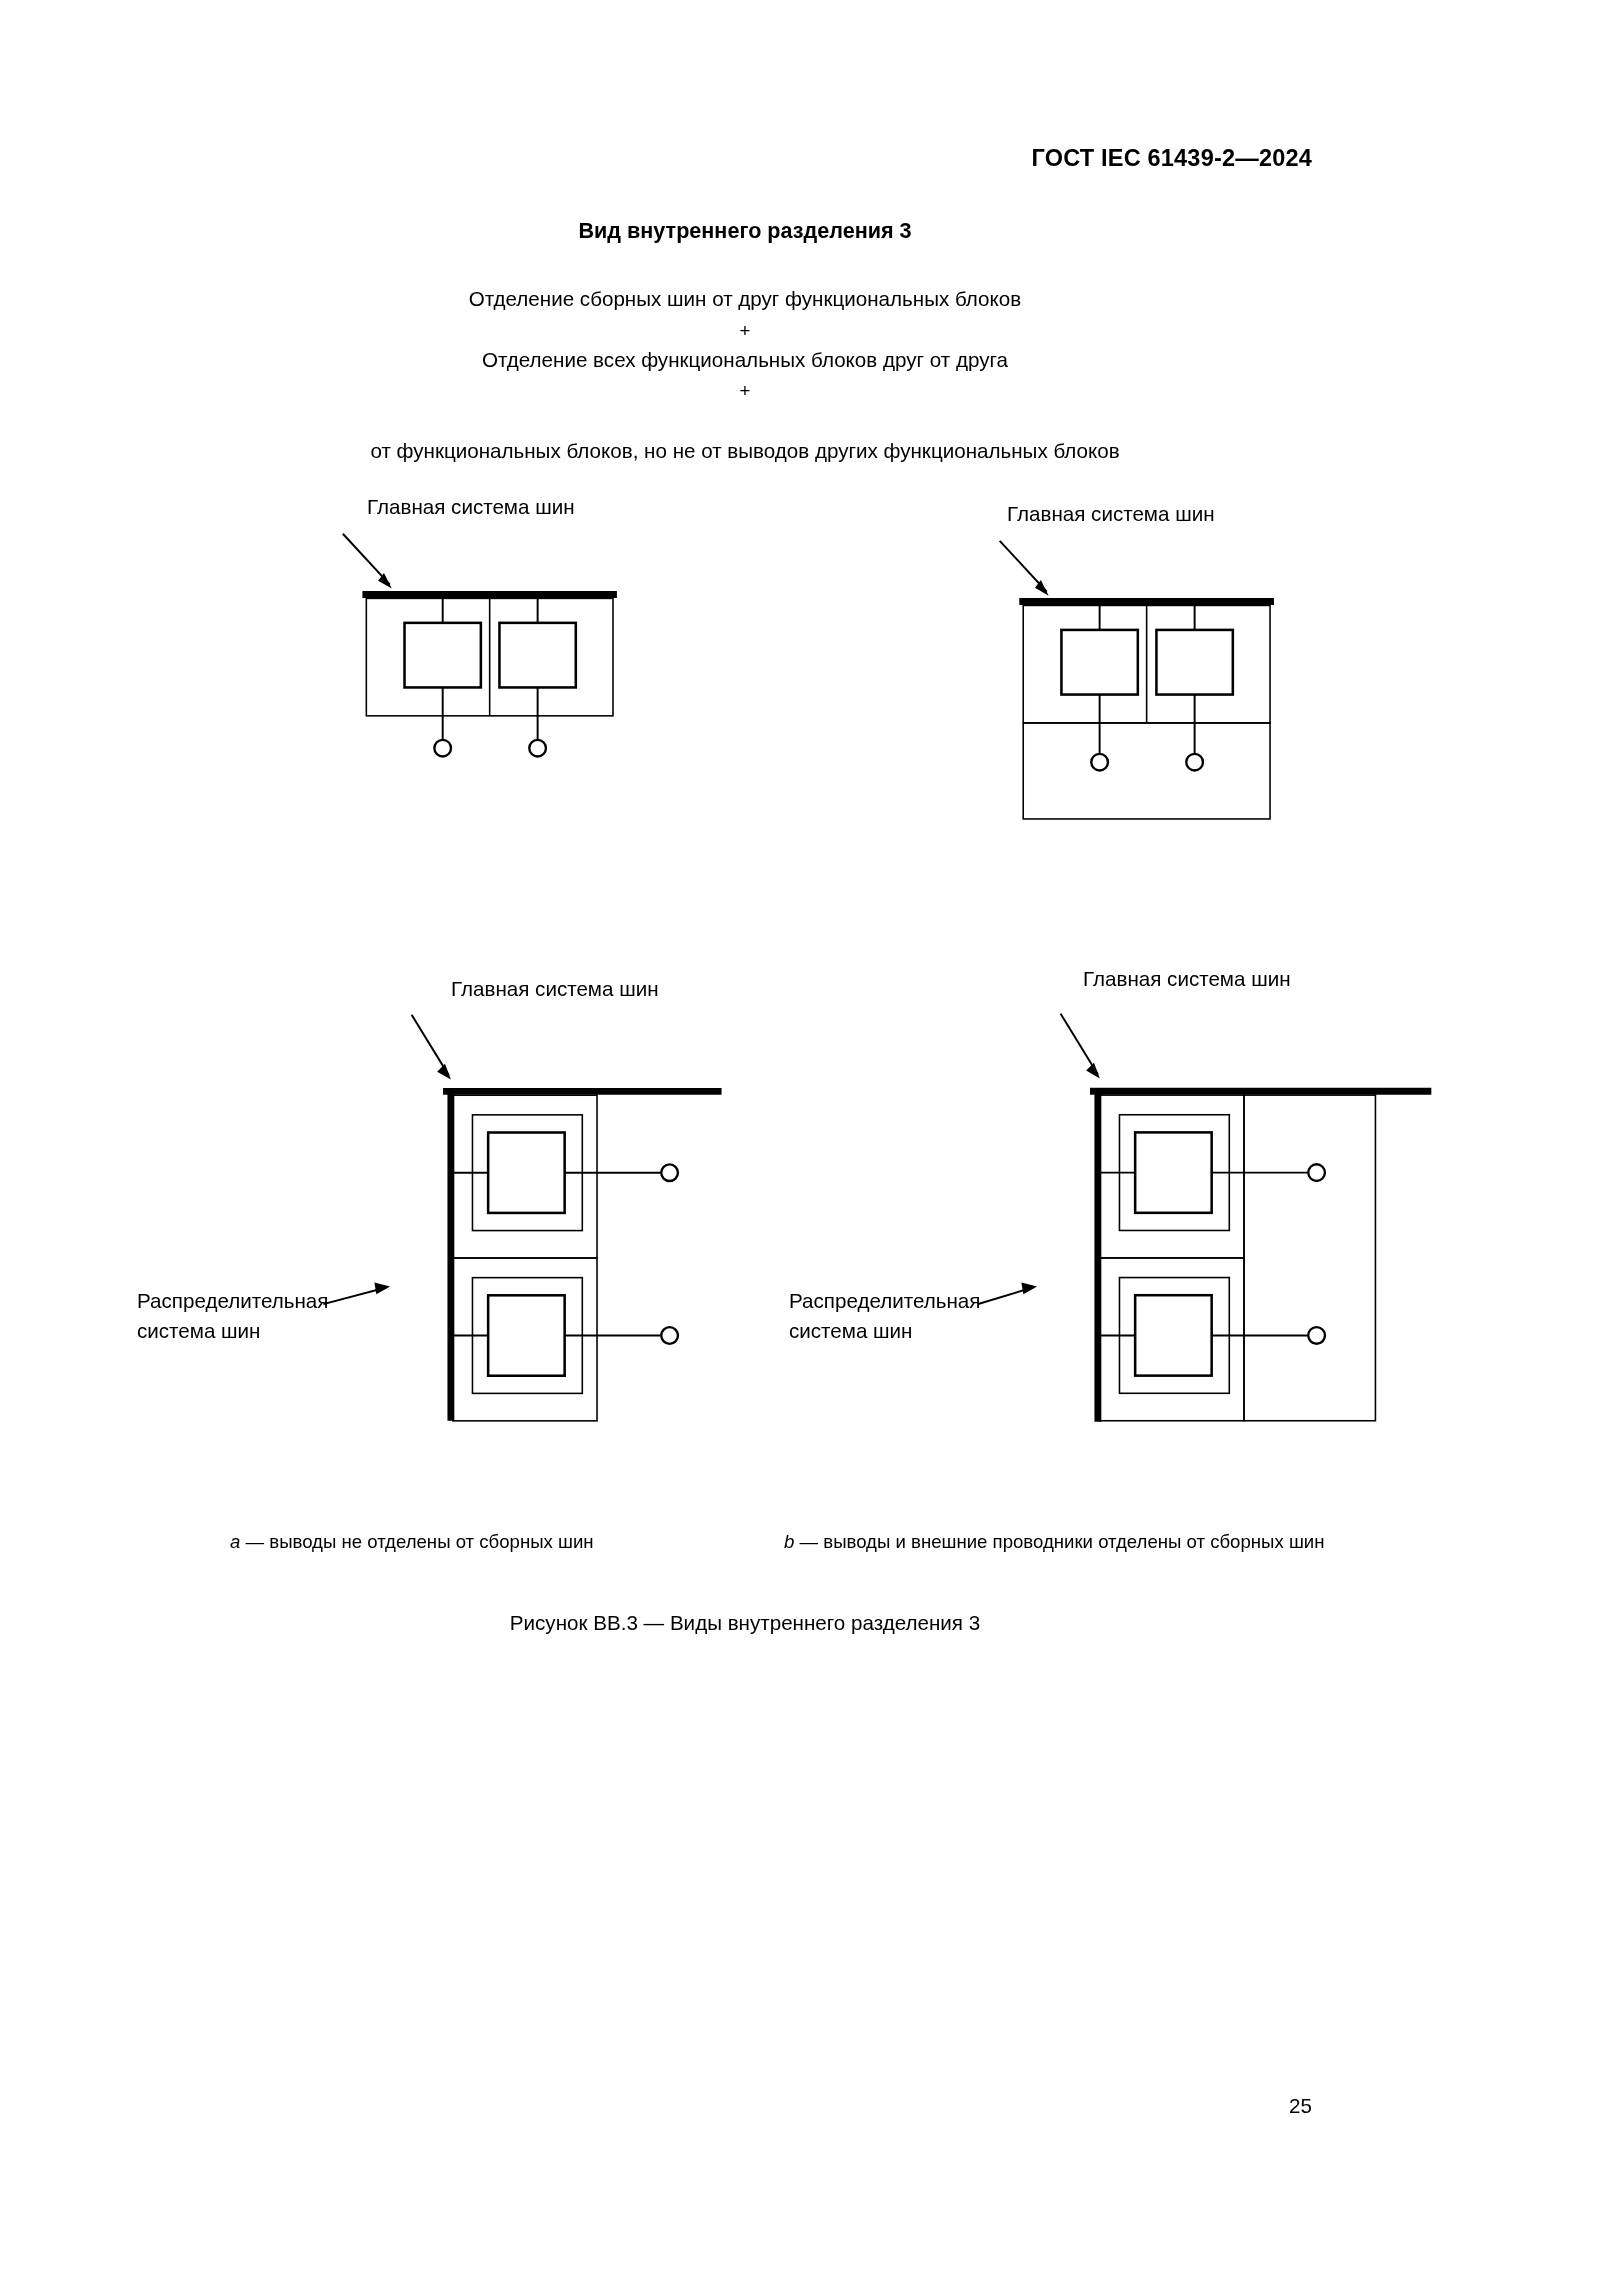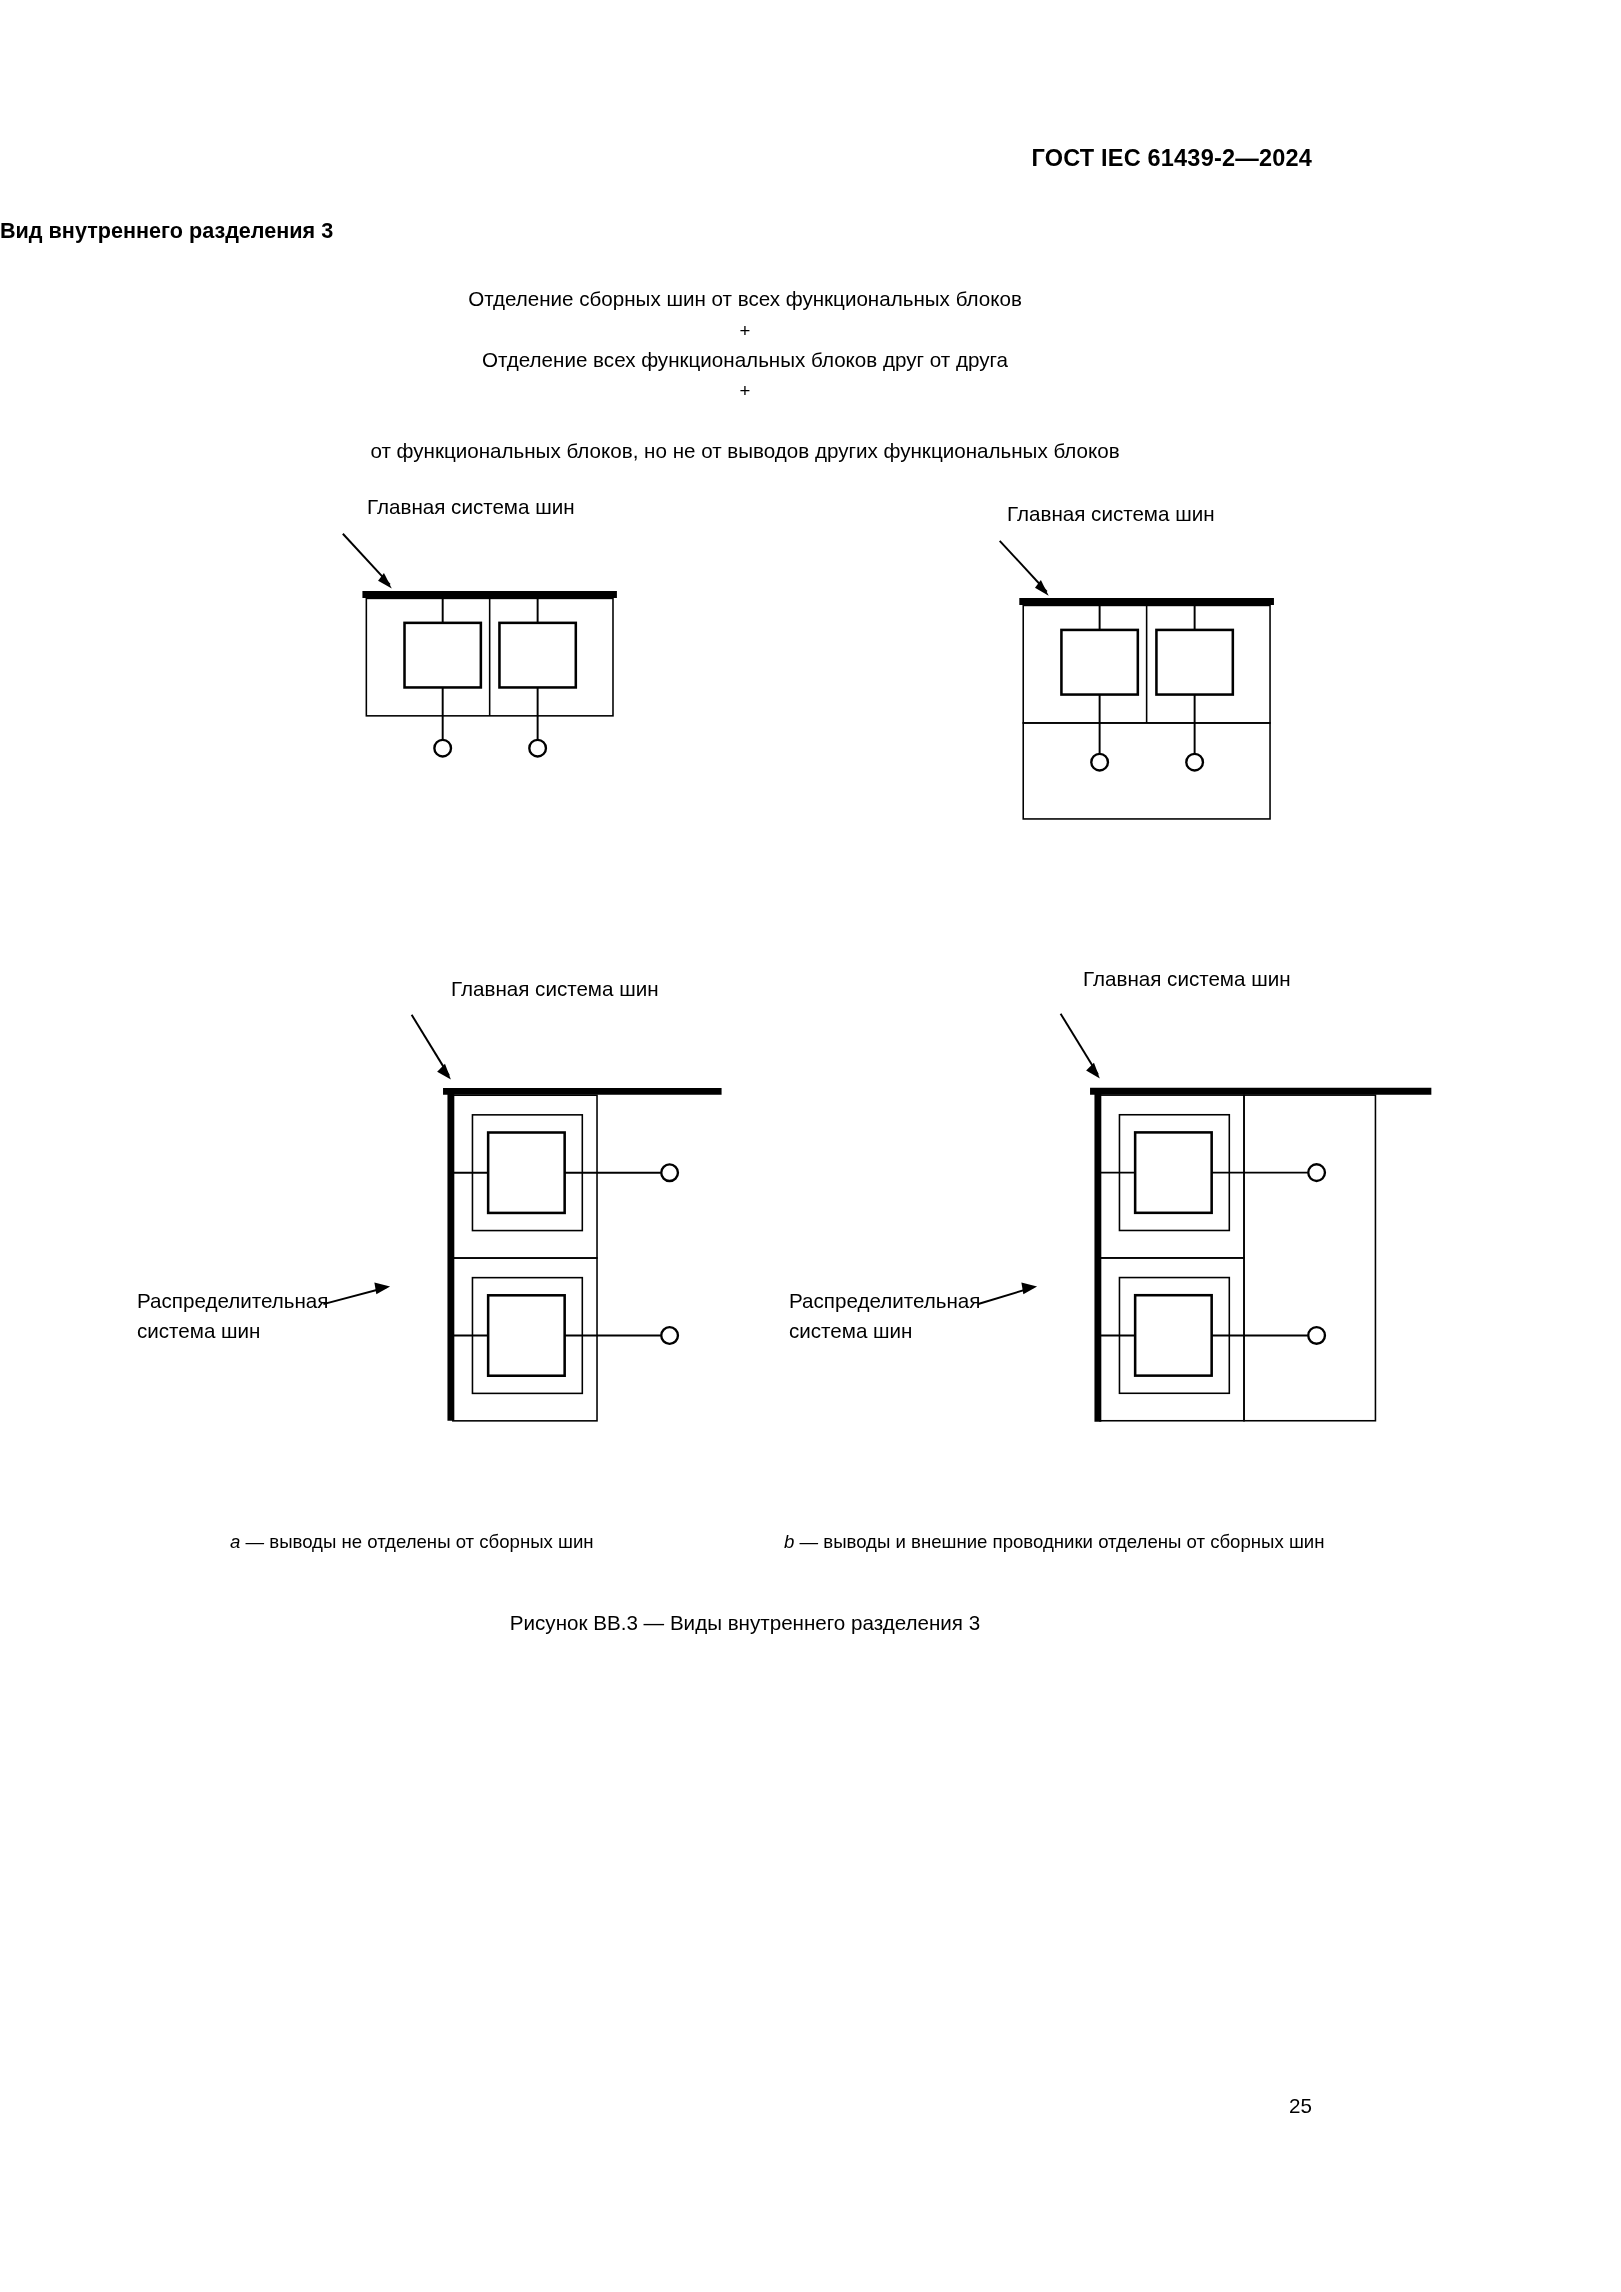--- a/index.html
+++ b/index.html
@@ -27,21 +27,21 @@
     top: 145px;
     font-size: 23.5px;
     font-weight: bold;
     letter-spacing: 0.2px;
     white-space: nowrap;
   }
   .title-bold {
     position: absolute;
     left: 0; right: 0;
     top: 218px;
-    text-align: left;
+    text-align: center;
     font-size: 21.6px;
     font-weight: bold;
   }
   .desc {
     position: absolute;
     left: 0; right: 0;
     text-align: center;
     font-size: 20.6px;
     line-height: 30px;
   }
@@ -87,21 +87,21 @@
 </style>
 </head>
 <body>
 
 <div class="page">
 
   <div class="header-std">ГОСТ IEC 61439-2—2024</div>
 
   <div class="title-bold">Вид внутреннего разделения 3</div>
 
-  <div class="desc l1">Отделение сборных шин от всех функциональных блоков</div>
+  <div class="desc l1">Отделение сборных шин от друг функциональных блоков</div>
   <div class="desc plus1">+</div>
   <div class="desc l2">Отделение всех функциональных блоков друг от друга</div>
   <div class="desc plus2">+</div>
   <div class="desc l4">от функциональных блоков, но не от выводов других функциональных блоков</div>
 
   <div class="fig-label" style="left:367px; top:495px;">Главная система шин</div>
   <svg style="left:323px; top:524px; width:441px; height:323px;" viewBox="0 0 450 330" width="441" height="323">
 
     <line class="arrow" x1="20" y1="10" x2="68" y2="62"></line>
     <polygon points="70,66 56,58 62,50" fill="#000"></polygon>

